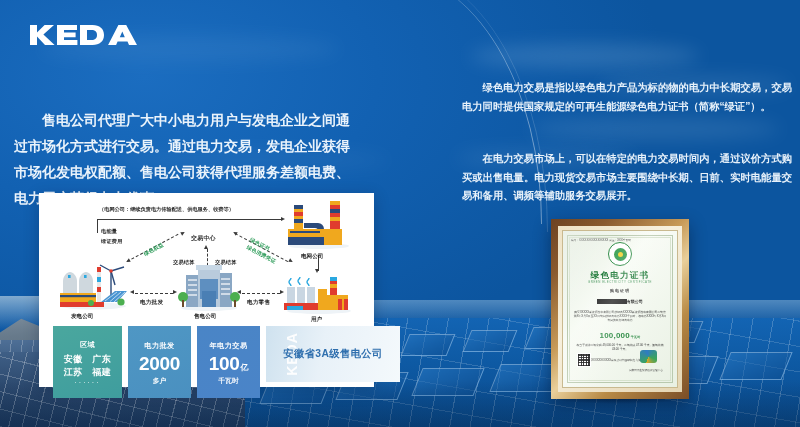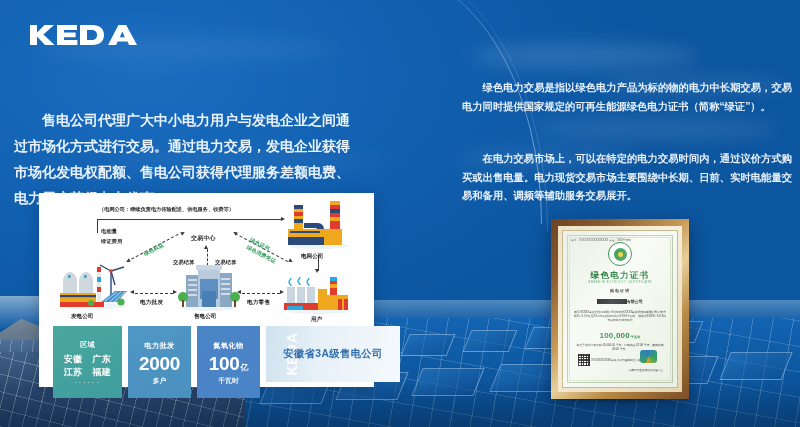--- a/index.html
+++ b/index.html
@@ -479,21 +479,21 @@
         <div class="region-dots">······</div>
       </div>
 
       <div class="stat count">
         <div class="stat-cap">电力批发</div>
         <div class="stat-big">2000</div>
         <div class="stat-sub">多户</div>
       </div>
 
       <div class="stat energy">
-        <div class="stat-cap">氮氧化物</div>
+        <div class="stat-cap">年电力交易</div>
         <div class="stat-big"><span>100</span><span class="unit-sm">亿</span></div>
         <div class="stat-sub">千瓦时</div>
       </div>
 
       <div class="stat-banner">
         <div class="wm">KEDA</div>
         <div class="banner-line">安徽省3A级售电公司</div>
       </div>
 
     </div>

